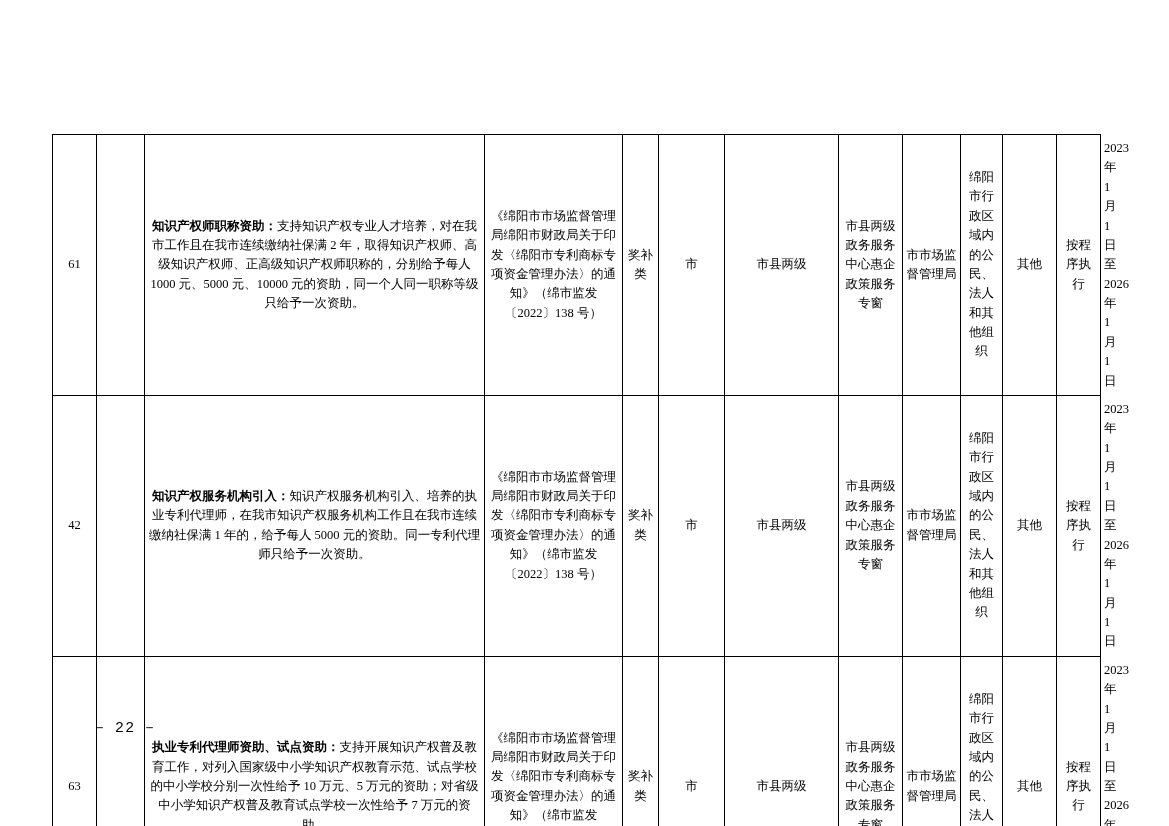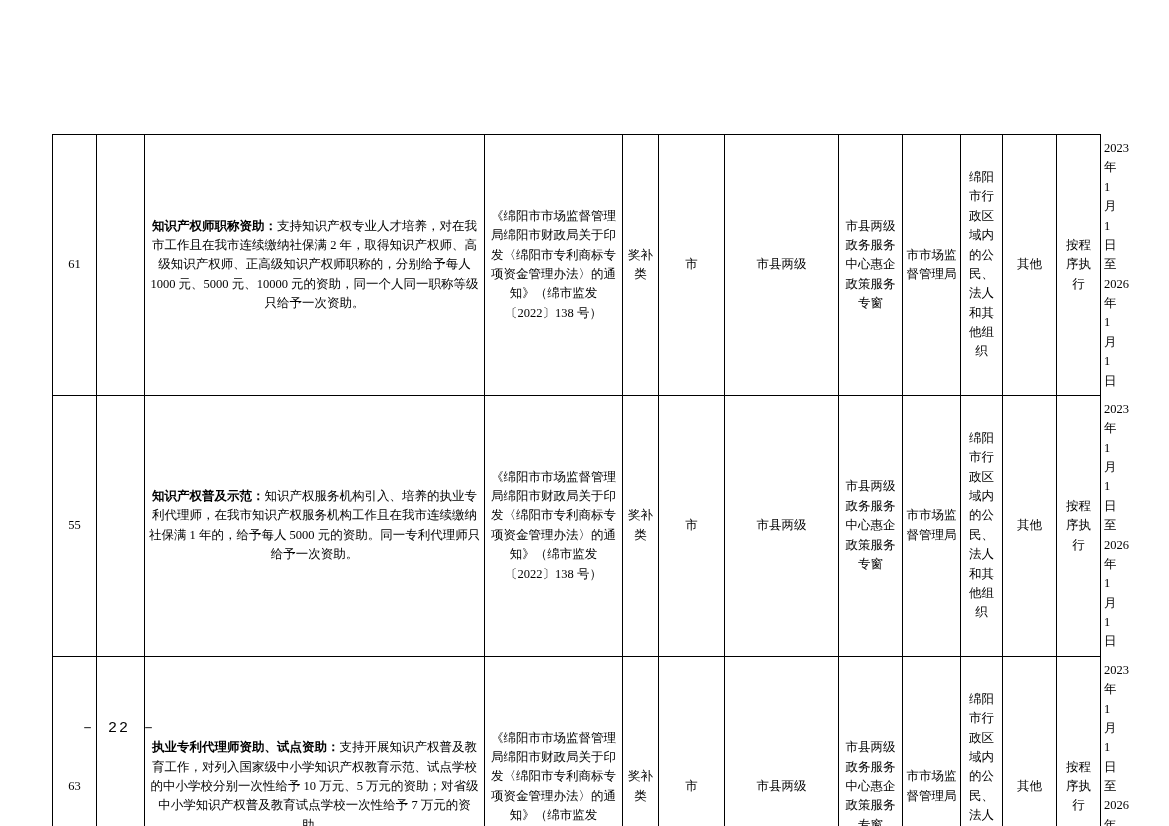--- a/index.html
+++ b/index.html
@@ -81,25 +81,25 @@
     padding: 4px 2px;
   }
   td.vnarrow {
     font-size: 12.5px;
     line-height: 1.55;
     padding: 4px 1px;
     margin-left: 44px;
   }
   .page-number {
     position: absolute;
-    left: 80px;
+    left: 92px;
     top: 718px;
     font-size: 15px;
     letter-spacing: 2px;
-    font-family: Liberation Mono, monospace;
+    font-family: Liberation Sans, sans-serif;
   }
 </style>
 </head>
 <body>
 
 <div class="page">
 
   <div class="table-wrap">
     <table class="doc-table">
       <colgroup>
@@ -126,23 +126,23 @@
           <td class="narrow">市</td>
           <td class="narrow">市县两级</td>
           <td class="narrow">市县两级政务服务中心惠企政策服务专窗</td>
           <td class="narrow">市市场监督管理局</td>
           <td class="vnarrow">绵阳市行政区域内的公民、法人和其他组织</td>
           <td class="vnarrow">其他</td>
           <td class="vnarrow">按程序执行</td>
           <td class="vnarrow">2023 年 1 月 1 日至 2026 年 1 月 1 日</td>
         </tr>
         <tr style="height:186px;">
-          <td class="num">55</td>
+          <td class="num">42</td>
           <td></td>
-          <td class="desc"><span class="lead">知识产权普及示范：</span><span>知识产权服务机构引入、培养的执业专利代理师，在我市知识产权服务机构工作且在我市连续缴纳社保满 1 年的，给予每人 5000 元的资助。同一专利代理师只给予一次资助。</span></td>
+          <td class="desc"><span class="lead">知识产权服务机构引入：</span><span>知识产权服务机构引入、培养的执业专利代理师，在我市知识产权服务机构工作且在我市连续缴纳社保满 1 年的，给予每人 5000 元的资助。同一专利代理师只给予一次资助。</span></td>
           <td class="basis">《绵阳市市场监督管理局绵阳市财政局关于印发〈绵阳市专利商标专项资金管理办法〉的通知》（绵市监发〔2022〕138 号）</td>
           <td class="vnarrow">奖补类</td>
           <td class="narrow">市</td>
           <td class="narrow">市县两级</td>
           <td class="narrow">市县两级政务服务中心惠企政策服务专窗</td>
           <td class="narrow">市市场监督管理局</td>
           <td class="vnarrow">绵阳市行政区域内的公民、法人和其他组织</td>
           <td class="vnarrow">其他</td>
           <td class="vnarrow">按程序执行</td>
           <td class="vnarrow">2023 年 1 月 1 日至 2026 年 1 月 1 日</td>

